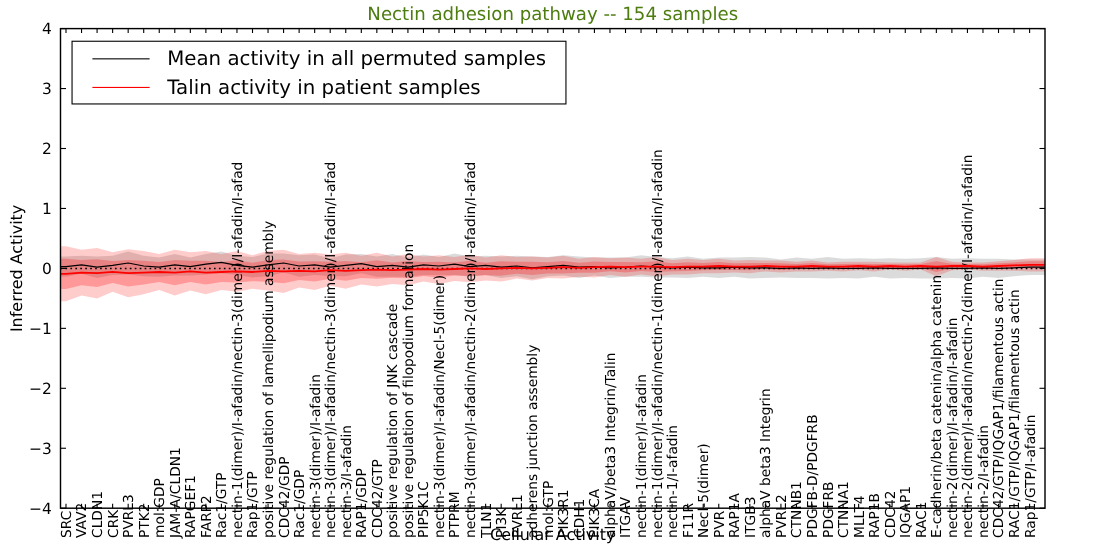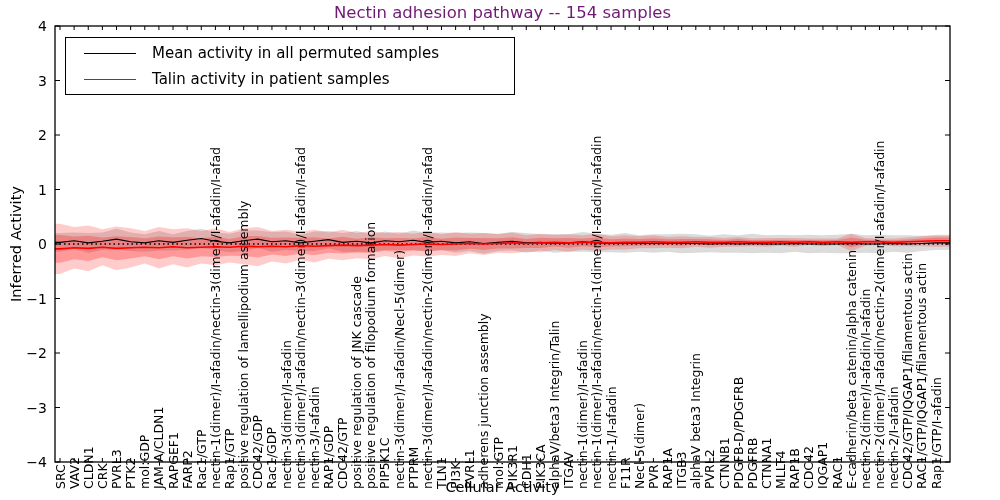--- a/index.html
+++ b/index.html
@@ -1,29 +1,29 @@
 <!DOCTYPE html>
 <html><head>
 <meta charset="utf-8">
 <style>
   html,body{margin:0;padding:0;background:#fff;}
   #figure{position:relative;width:1000px;height:500px;background:#ffffff;overflow:hidden;
           font-family:"DejaVu Sans","Liberation Sans",sans-serif;color:#000;}
   #chart-title{position:absolute;left:55px;top:3px;width:895px;text-align:center;
-               font-size:16.5px;color:#701a75;}
+               font-size:16.5px;color:#4d7c0f;}
   #x-axis-label{position:absolute;left:55px;top:479px;width:895px;text-align:center;
                 font-size:14.5px;}
   #y-axis-label{position:absolute;left:16px;top:244px;transform:translate(-50%,-50%) rotate(-90deg);
                 white-space:nowrap;font-size:14.5px;}
   #legend{position:absolute;left:65px;top:37px;width:450px;height:58px;background:#fff;
           border:1.2px solid #000;z-index:5;display:flex;flex-direction:column;justify-content:space-around;
           padding:2px 0;box-sizing:border-box;}
   .legend-row{display:flex;align-items:center;height:24px;}
   .legend-line{width:52px;border-top:1.6px solid #000;margin-left:18px;margin-right:16px;flex:none;}
-  .legend-label{font-size:15px;white-space:nowrap;}
+  .legend-label{font-size:18px;white-space:nowrap;}
   #plot-svg{position:absolute;left:0;top:0;z-index:1;}
 </style>
 </head>
 <body>
 
 <div id="figure">
   <svg id="plot-svg" width="1000" height="500">
       <polygon points="55,233.1 60,233.1 74.12903225806451,232.555 88.25806451612902,233.1 102.38709677419355,232.555 116.51612903225806,228.74 130.64516129032256,232.555 144.7741935483871,234.19 158.90322580645162,230.92 173.03225806451613,234.19 187.16129032258064,230.92 201.29032258064515,228.74 215.41935483870967,232.555 229.5483870967742,233.645 243.67741935483872,230.375 257.80645161290323,230.375 271.93548387096774,232.01 286.06451612903226,231.465 300.19354838709677,234.735 314.3225806451613,231.465 328.4516129032258,230.92 342.5806451612903,233.1 356.7096774193548,230.92 370.83870967741933,234.19 384.96774193548384,231.465 399.0967741935484,233.645 413.2258064516129,230.375 427.35483870967744,233.1 441.48387096774195,232.555 455.61290322580646,233.1 469.741935483871,232.555 483.8709677419355,233.1 498,233.645 512.1290322580645,232.01 526.258064516129,233.1 540.3870967741935,234.19 554.516129032258,234.19 568.6451612903226,234.19 582.7741935483871,232.01 596.9032258064516,233.645 611.0322580645161,234.735 625.1612903225806,233.1 639.2903225806451,235.28 653.4193548387096,234.19 667.5483870967741,234.19 681.6774193548387,233.645 695.8064516129032,234.19 709.9354838709677,235.825 724.0645161290322,234.19 738.1935483870968,235.28 752.3225806451613,233.645 766.4516129032259,235.28 780.5806451612904,234.735 794.7096774193549,235.28 808.8387096774194,234.735 822.9677419354839,235.28 837.0967741935484,234.735 851.2258064516129,233.645 865.3548387096774,235.28 879.483870967742,234.735 893.6129032258065,235.28 907.741935483871,235.28 921.8709677419355,235.825 936,235.825 950,235.825 950,249.995 936,249.995 921.8709677419355,251.085 907.741935483871,252.72 893.6129032258065,251.63 879.483870967742,253.265 865.3548387096774,252.72 851.2258064516129,253.265 837.0967741935484,253.265 822.9677419354839,252.72 808.8387096774194,253.265 794.7096774193549,251.63 780.5806451612904,253.265 766.4516129032259,252.72 752.3225806451613,253.265 738.1935483870968,252.72 724.0645161290322,252.72 709.9354838709677,252.175 695.8064516129032,252.72 681.6774193548387,253.265 667.5483870967741,251.63 653.4193548387096,252.72 639.2903225806451,251.63 625.1612903225806,252.72 611.0322580645161,252.175 596.9032258064516,252.175 582.7741935483871,251.63 568.6451612903226,251.63 554.516129032258,252.72 540.3870967741935,250.54 526.258064516129,252.72 512.1290322580645,250.54 498,251.085 483.8709677419355,253.81 469.741935483871,251.085 455.61290322580646,252.72 441.48387096774195,249.995 427.35483870967744,251.63 413.2258064516129,249.995 399.0967741935484,249.995 384.96774193548384,249.995 370.83870967741933,251.63 356.7096774193548,251.63 342.5806451612903,251.63 328.4516129032258,248.36 314.3225806451613,251.085 300.19354838709677,251.085 286.06451612903226,249.995 271.93548387096774,251.63 257.80645161290323,247.815 243.67741935483872,251.085 229.5483870967742,252.175 215.41935483870967,249.995 201.29032258064515,248.36 187.16129032258064,249.45 173.03225806451613,250.54 158.90322580645162,250.54 144.7741935483871,251.63 130.64516129032256,251.085 116.51612903225806,249.45 102.38709677419355,249.995 88.25806451612902,252.72 74.12903225806451,248.905 60,251.63 55,251.63" fill="rgba(0,0,0,0.14)"></polygon>
       <polygon points="55,223.835 60,223.835 74.12903225806451,227.105 88.25806451612902,225.47 102.38709677419355,229.285 116.51612903225806,226.56 130.64516129032256,228.195 144.7741935483871,230.92 158.90322580645162,227.105 173.03225806451613,229.285 187.16129032258064,228.195 201.29032258064515,230.92 215.41935483870967,228.195 229.5483870967742,232.01 243.67741935483872,228.195 257.80645161290323,227.105 271.93548387096774,230.92 286.06451612903226,229.83 300.19354838709677,231.465 314.3225806451613,229.83 328.4516129032258,232.555 342.5806451612903,229.83 356.7096774193548,233.1 370.83870967741933,230.92 384.96774193548384,233.1 399.0967741935484,232.01 413.2258064516129,233.645 427.35483870967744,231.465 441.48387096774195,234.19 455.61290322580646,232.01 469.741935483871,233.645 483.8709677419355,233.1 498,234.19 512.1290322580645,232.555 526.258064516129,235.28 540.3870967741935,233.645 554.516129032258,234.735 568.6451612903226,234.19 582.7741935483871,235.28 596.9032258064516,233.645 611.0322580645161,236.37 625.1612903225806,235.28 639.2903225806451,236.37 653.4193548387096,235.28 667.5483870967741,236.915 681.6774193548387,236.37 695.8064516129032,236.915 709.9354838709677,236.915 724.0645161290322,238.005 738.1935483870968,236.915 752.3225806451613,238.55 766.4516129032259,238.005 780.5806451612904,238.005 794.7096774193549,238.005 808.8387096774194,238.55 822.9677419354839,238.55 837.0967741935484,238.55 851.2258064516129,233.645 865.3548387096774,238.005 879.483870967742,238.55 893.6129032258065,238.55 907.741935483871,237.46 921.8709677419355,236.37 936,234.735 950,234.735 950,246.725 936,246.725 921.8709677419355,246.18 907.741935483871,246.18 893.6129032258065,246.18 879.483870967742,245.09 865.3548387096774,245.635 851.2258064516129,251.085 837.0967741935484,245.09 822.9677419354839,246.18 808.8387096774194,245.09 794.7096774193549,246.725 780.5806451612904,245.635 766.4516129032259,246.725 752.3225806451613,246.18 738.1935483870968,246.725 724.0645161290322,246.725 709.9354838709677,247.815 695.8064516129032,246.725 681.6774193548387,248.36 667.5483870967741,247.815 653.4193548387096,248.36 639.2903225806451,248.36 625.1612903225806,249.45 611.0322580645161,249.45 596.9032258064516,251.085 582.7741935483871,249.45 568.6451612903226,251.63 554.516129032258,249.995 540.3870967741935,252.175 526.258064516129,251.63 512.1290322580645,253.265 498,252.72 483.8709677419355,254.9 469.741935483871,253.265 455.61290322580646,255.99 441.48387096774195,254.9 427.35483870967744,256.535 413.2258064516129,255.445 399.0967741935484,258.17 384.96774193548384,255.99 370.83870967741933,259.26 356.7096774193548,258.17 342.5806451612903,260.35 328.4516129032258,258.715 314.3225806451613,262.53 300.19354838709677,259.805 286.06451612903226,263.62 271.93548387096774,261.44 257.80645161290323,266.345 243.67741935483872,264.165 229.5483870967742,262.53 215.41935483870967,265.255 201.29032258064515,263.62 187.16129032258064,267.435 173.03225806451613,264.165 158.90322580645162,268.525 144.7741935483871,263.62 130.64516129032256,267.435 116.51612903225806,270.16 102.38709677419355,265.255 88.25806451612902,271.25 74.12903225806451,268.525 60,273.975 55,273.975" fill="rgba(255,0,0,0.20)"></polygon>
       <polygon points="55,235.1165 60,235.1165 74.12903225806451,236.4245 88.25806451612902,235.7705 102.38709677419355,237.37825 116.51612903225806,236.37 130.64516129032256,237.024 144.7741935483871,238.2775 158.90322580645162,236.4245 173.03225806451613,237.133 187.16129032258064,237.024 201.29032258064515,238.2775 215.41935483870967,236.5335 229.5483870967742,238.877 243.67741935483872,236.28825 257.80645161290323,235.934 271.93548387096774,237.787 286.06451612903226,237.43275 300.19354838709677,237.8415 314.3225806451613,237.1875 328.4516129032258,238.441 342.5806451612903,236.697 356.7096774193548,238.74075 370.83870967741933,237.2965 384.96774193548384,238.25025 399.0967741935484,237.896 413.2258064516129,238.55 427.35483870967744,237.10575 441.48387096774195,238.84975 455.61290322580646,237.4055 469.741935483871,238.0595 483.8709677419355,238.005 498,238.35925 512.1290322580645,237.21475 526.258064516129,238.95875 540.3870967741935,237.81425 554.516129032258,238.1685 568.6451612903226,238.114 582.7741935483871,238.46825 596.9032258064516,237.569 611.0322580645161,239.313 625.1612903225806,238.46825 639.2903225806451,239.06775 653.4193548387096,238.223 667.5483870967741,239.3675 681.6774193548387,239.06775 695.8064516129032,239.12225 709.9354838709677,239.3675 724.0645161290322,239.967 738.1935483870968,239.12225 752.3225806451613,240.26675 766.4516129032259,239.967 780.5806451612904,239.72175 794.7096774193549,239.967 808.8387096774194,240.0215 822.9677419354839,240.26675 837.0967741935484,240.0215 851.2258064516129,237.569 865.3548387096774,239.72175 879.483870967742,240.0215 893.6129032258065,240.26675 907.741935483871,239.422 921.8709677419355,238.57725 936,237.43275 950,237.43275 950,244.02725 936,244.02725 921.8709677419355,243.97275 907.741935483871,244.218 893.6129032258065,244.46325 879.483870967742,243.6185 865.3548387096774,243.91825 851.2258064516129,247.161 837.0967741935484,243.6185 822.9677419354839,244.46325 808.8387096774194,243.6185 794.7096774193549,244.763 780.5806451612904,243.91825 766.4516129032259,244.763 752.3225806451613,244.46325 738.1935483870968,244.51775 724.0645161290322,244.763 709.9354838709677,245.3625 695.8064516129032,244.51775 681.6774193548387,245.66225 667.5483870967741,245.3625 653.4193548387096,245.417 639.2903225806451,245.66225 625.1612903225806,246.26175 611.0322580645161,246.507 596.9032258064516,247.161 582.7741935483871,246.26175 568.6451612903226,247.706 554.516129032258,246.5615 540.3870967741935,248.00575 526.258064516129,247.95125 512.1290322580645,248.60525 498,248.55075 483.8709677419355,249.995 469.741935483871,248.8505 455.61290322580646,250.5945 441.48387096774195,250.24025 427.35483870967744,250.89425 413.2258064516129,250.54 399.0967741935484,252.284 384.96774193548384,250.83975 370.83870967741933,252.8835 356.7096774193548,252.52925 342.5806451612903,253.483 328.4516129032258,252.829 314.3225806451613,255.1725 300.19354838709677,253.4285 286.06451612903226,256.01725 271.93548387096774,254.573 257.80645161290323,257.516 243.67741935483872,256.07175 229.5483870967742,255.663 215.41935483870967,256.9165 201.29032258064515,256.2625 187.16129032258064,258.606 173.03225806451613,256.317 158.90322580645162,259.20550000000003 144.7741935483871,256.2625 130.64516129032256,258.606 116.51612903225806,260.35 102.38709677419355,257.16175 88.25806451612902,260.9495 74.12903225806451,259.20550000000003 60,262.69350000000003 55,262.69350000000003" fill="rgba(255,0,0,0.25)"></polygon>

